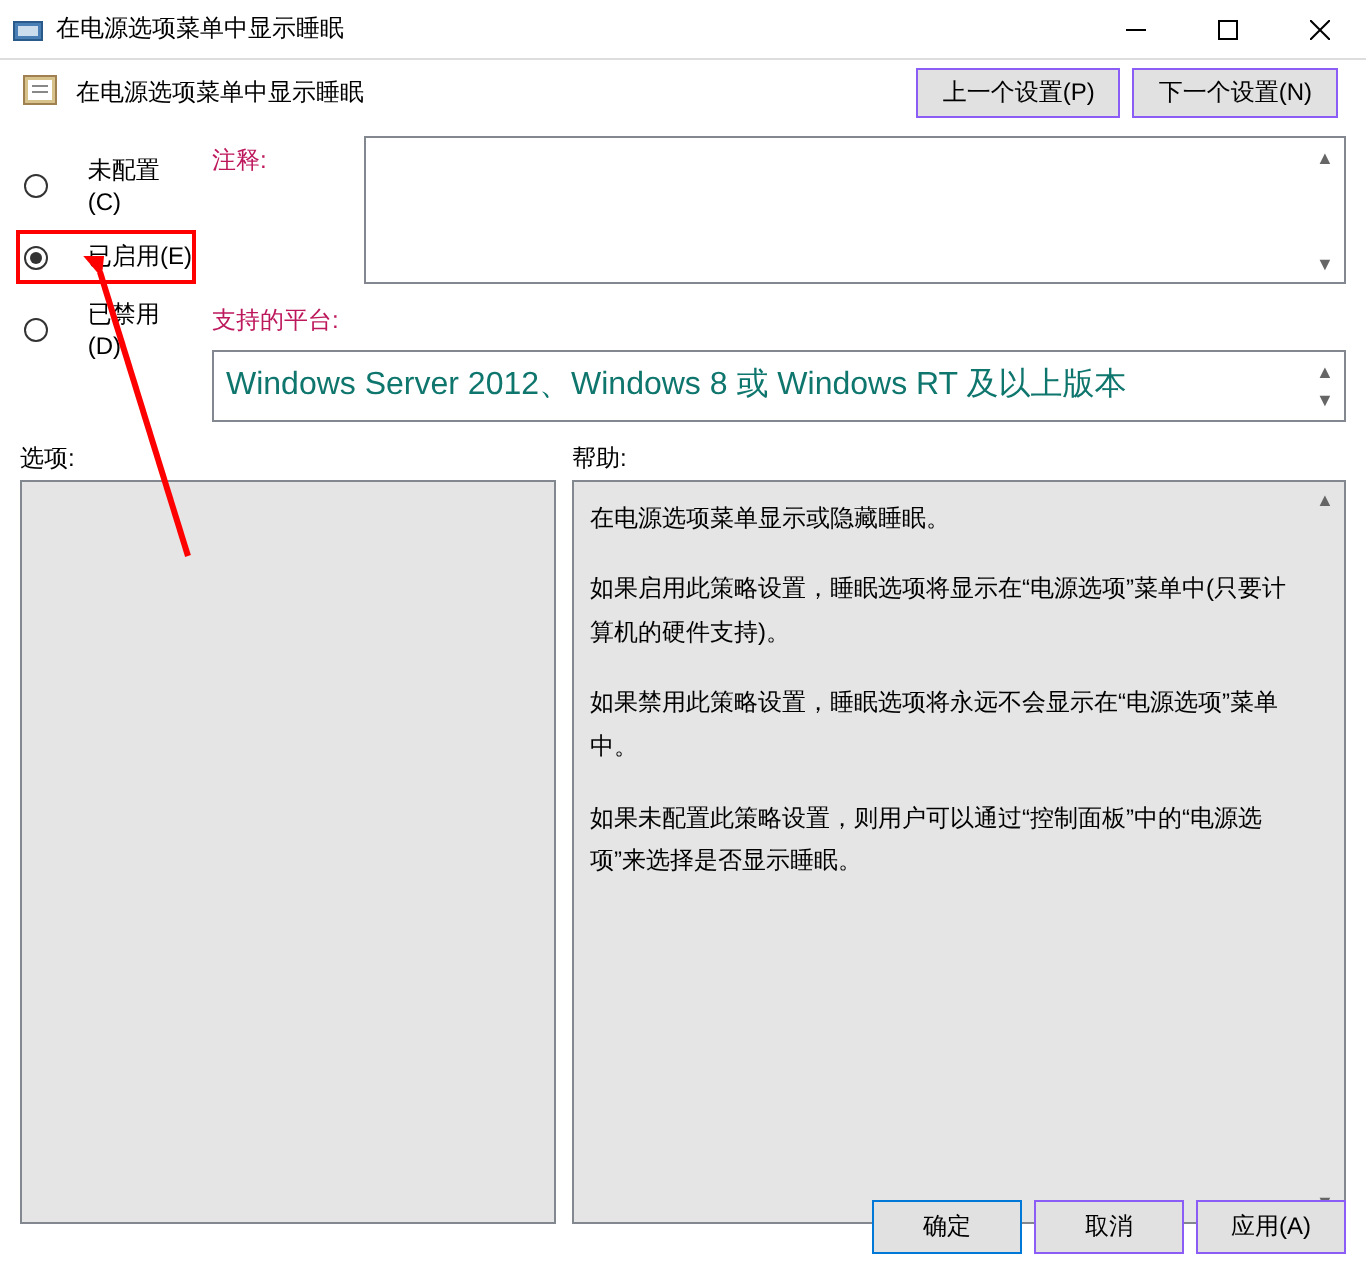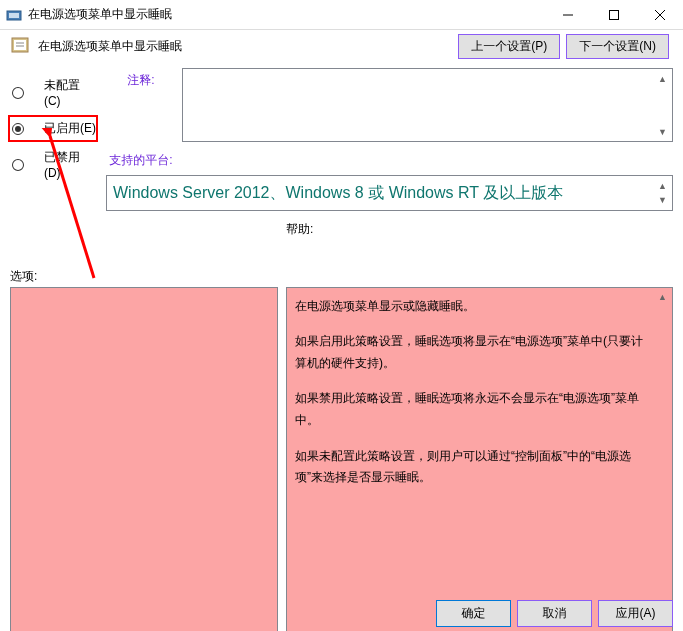--- a/index.html
+++ b/index.html
@@ -14,30 +14,30 @@
 .subbar .stxt { flex:1; font-size:12px; }
 .navbtns { display:flex; gap:6px; margin-right: 4px; }
 .btn { border:1px solid #8b5cf6; background:#e1e1e1; padding:3px 12px; font-size:12px; cursor:default; min-width:90px; text-align:center; }
 .btn.primary { border-color:#0078d7; }
 .row1 { display:flex; padding: 0 10px; margin-top: 6px; gap: 8px; }
 .leftcol { width: 88px; padding-top: 6px; }
 .radio { display:flex; align-items:center; gap:20px; padding:3px 2px; font-size:12px; cursor:default; position:relative; }
 .rdot { width:12px; height:12px; border:1px solid #333; border-radius:50%; display:flex; align-items:center; justify-content:center; }
 .rdot.sel::after { content:""; width:6px; height:6px; background:#333; border-radius:50%; }
 .redbox { position:absolute; border:2px solid #ff0000; left:-2px; top:-2px; right:0; bottom:-2px; pointer-events:none; }
-.midlbl { width:70px; padding-top:4px; font-size:12px; color:#6d28d9; text-align:center; }
+.midlbl { width:70px; padding-top:4px; font-size:12px; color:#be185d; text-align:left; }
 .bigbox { flex:1; border:1px solid #828790; background:#fff; position:relative; }
 .bigbox.h70 { height:74px; }
 .bigbox.h40 { height:40px; }
 .scrollarrow { position:absolute; right:2px; width:15px; height:15px; display:flex; align-items:center; justify-content:center; color:#666; font-size:9px; }
 .bigbox .inner { padding:4px 6px; font-size:16px; line-height:1.6; color:#0f766e; }
 .labels2 { display:flex; padding: 10px 10px 2px 10px; gap:8px; }
-.labels2 .l1 { width: 268px; margin-top: 47px; }
+.labels2 .l1 { width: 268px; }
 .panes { display:flex; padding: 0 10px; gap:8px; }
-.pane { border:1px solid #828790; background:#fca5a5; height:372px; position:relative; }
+.pane { border:1px solid #828790; background:#e5e5e5; height:372px; position:relative; }
 .pane.left { width:268px; }
 .pane.right { flex:1; }
 .pane .scrollarrow.top { top:2px; }
 .pane .scrollarrow.bot { bottom:2px; }
 .helpcontent { padding:8px 20px 8px 8px; font-size:12px; line-height:1.8; }
 .helpcontent p { margin-bottom: 14px; }
 .footer { position:absolute; bottom:4px; right:10px; display:flex; gap:6px; }
 .footer .btn { min-width:75px; padding:4px 10px; }
 
 .redarrow { position:absolute; pointer-events:none; z-index:50; }

